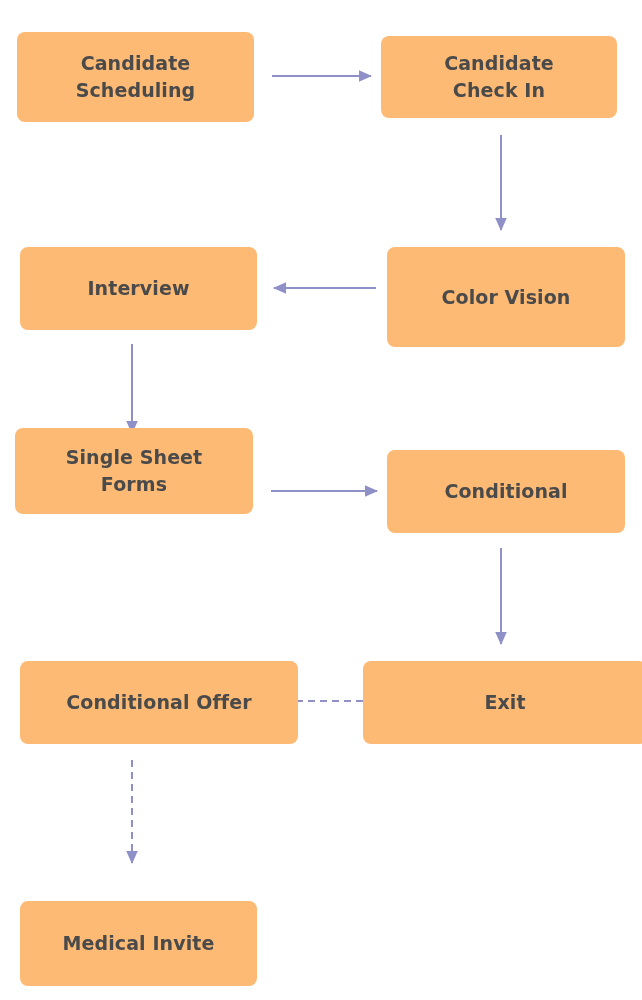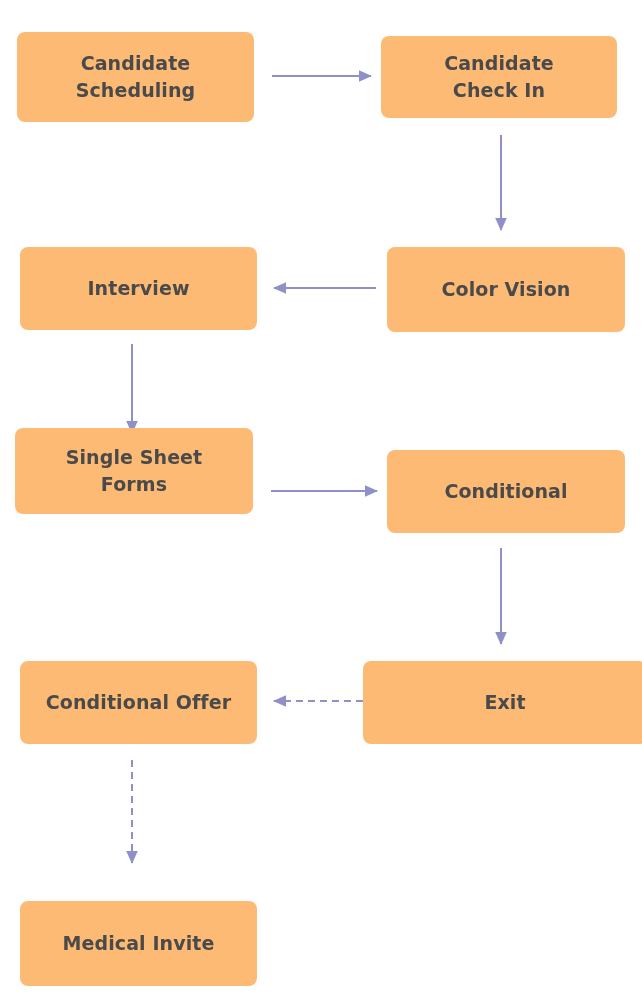--- a/index.html
+++ b/index.html
@@ -81,26 +81,26 @@
   </svg>
 
   <div class="node" style="left:17px; top:32px; width:237px; height:90px;">Candidate
 Scheduling</div>
 
   <div class="node" style="left:381px; top:36px; width:236px; height:82px;">Candidate
 Check In</div>
 
   <div class="node" style="left:20px; top:247px; width:237px; height:83px;">Interview</div>
 
-  <div class="node" style="left:387px; top:247px; width:238px; height:85px;">Color Vision</div>
+  <div class="node" style="left:387px; top:247px; width:238px; height:100px;">Color Vision</div>
 
   <div class="node" style="left:15px; top:428px; width:238px; height:86px;">Single Sheet
 Forms</div>
 
   <div class="node" style="left:387px; top:450px; width:238px; height:83px;">Conditional</div>
 
-  <div class="node" style="left:20px; top:661px; width:237px; height:83px;">Conditional Offer</div>
+  <div class="node" style="left:20px; top:661px; width:278px; height:83px;">Conditional Offer</div>
 
   <div class="node" style="left:363px; top:661px; width:284px; height:83px;">Exit</div>
 
   <div class="node" style="left:20px; top:901px; width:237px; height:85px;">Medical Invite</div>
 
 </div>
 
 </body></html>

